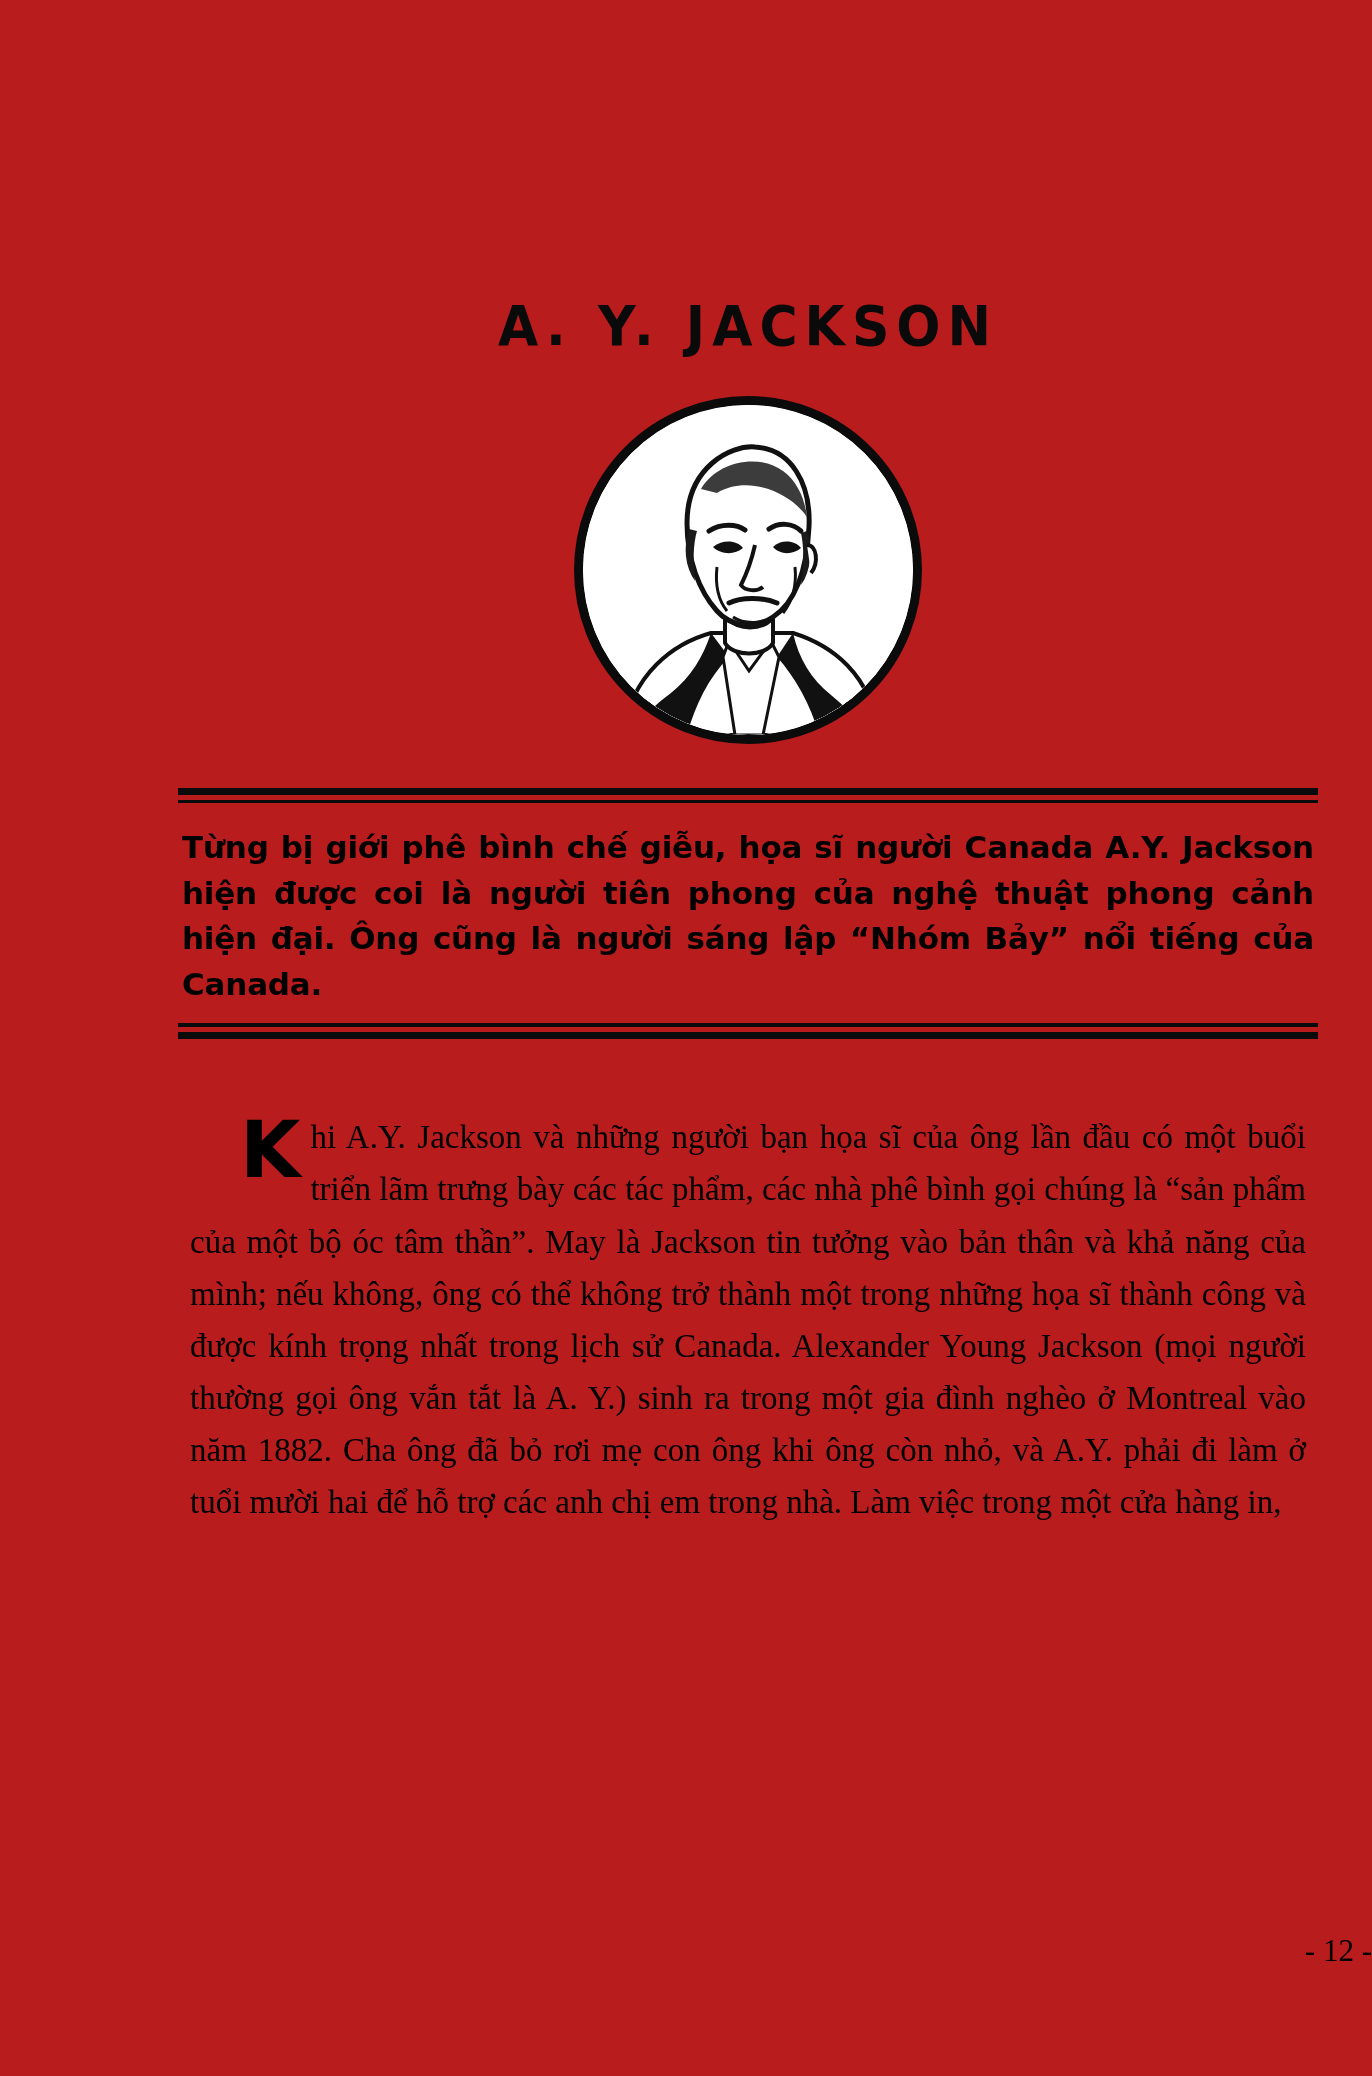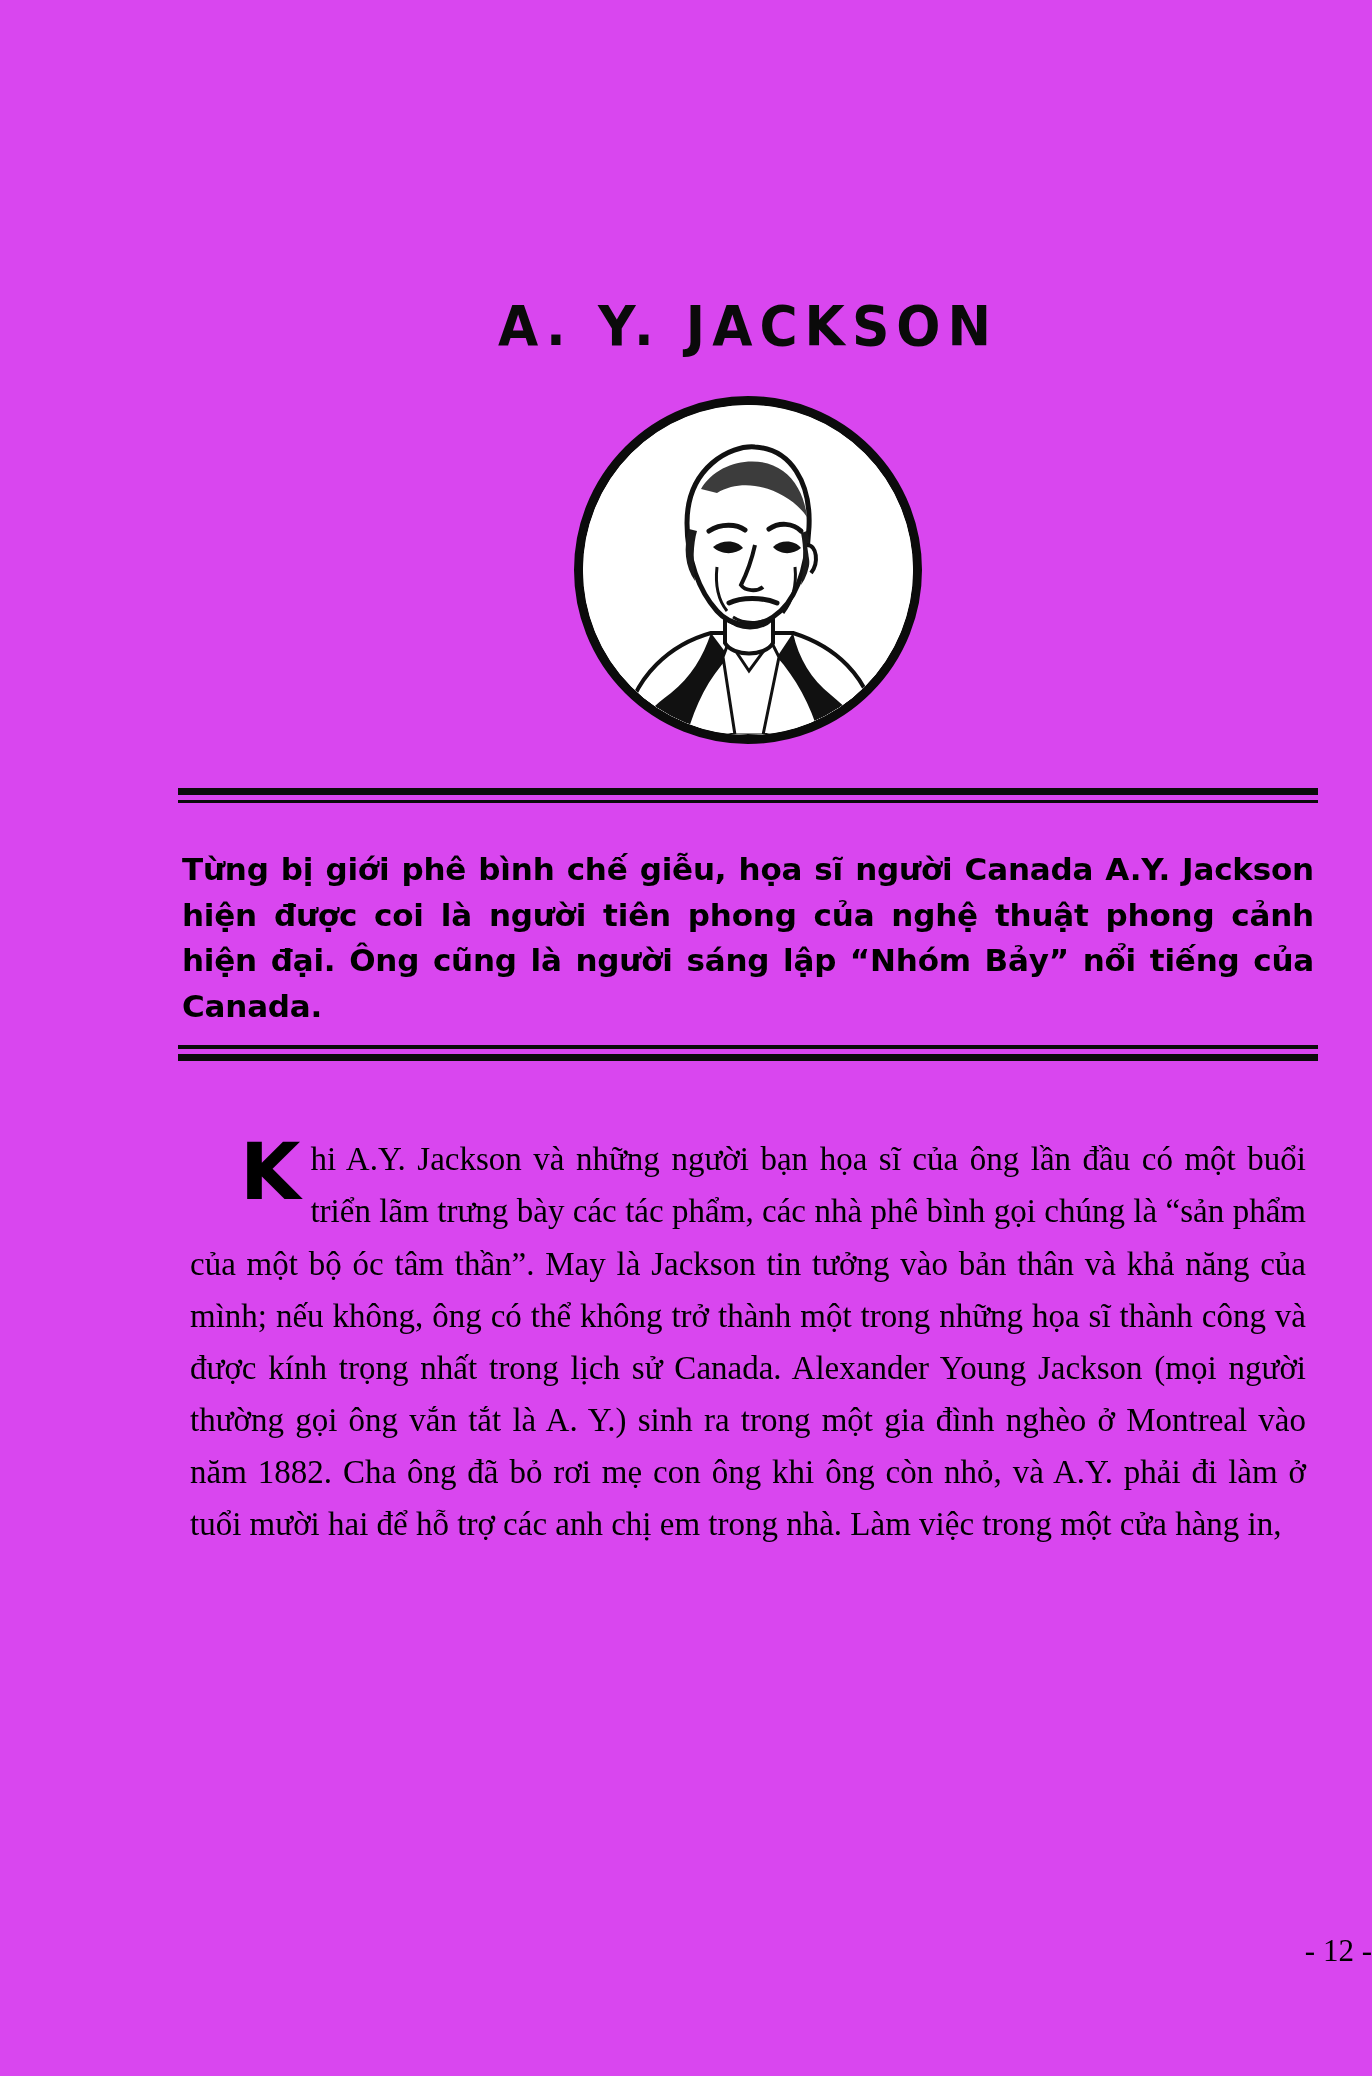--- a/index.html
+++ b/index.html
@@ -13,21 +13,21 @@
     font-family: "Liberation Serif", serif;
     color: #000000;
     position: relative;
     overflow: hidden;
   }
   .page {
     position: absolute;
     left: 0; top: 0;
     width: 1372px;
     height: 2076px;
-    background: #d946ef;
+    background: #b91c1c;
   }
   .content {
     position: absolute;
     left: 178px;
     top: 0;
     width: 1140px;
     height: 2076px;
   }
 
   
@@ -76,21 +76,21 @@
     width: 100%;
   }
 
   
   .lead {
     font-family: "DejaVu Sans", sans-serif;
     font-weight: bold;
     font-size: 31px;
     line-height: 1.47;
     text-align: justify;
-    margin-top: 44px;
+    margin-top: 22px;
     padding: 0 4px;
     letter-spacing: -0.2px;
   }
 
   
   .body-text {
     margin-top: 72px;
     font-family: "Liberation Serif", serif;
     font-size: 33px;
     line-height: 1.58;

